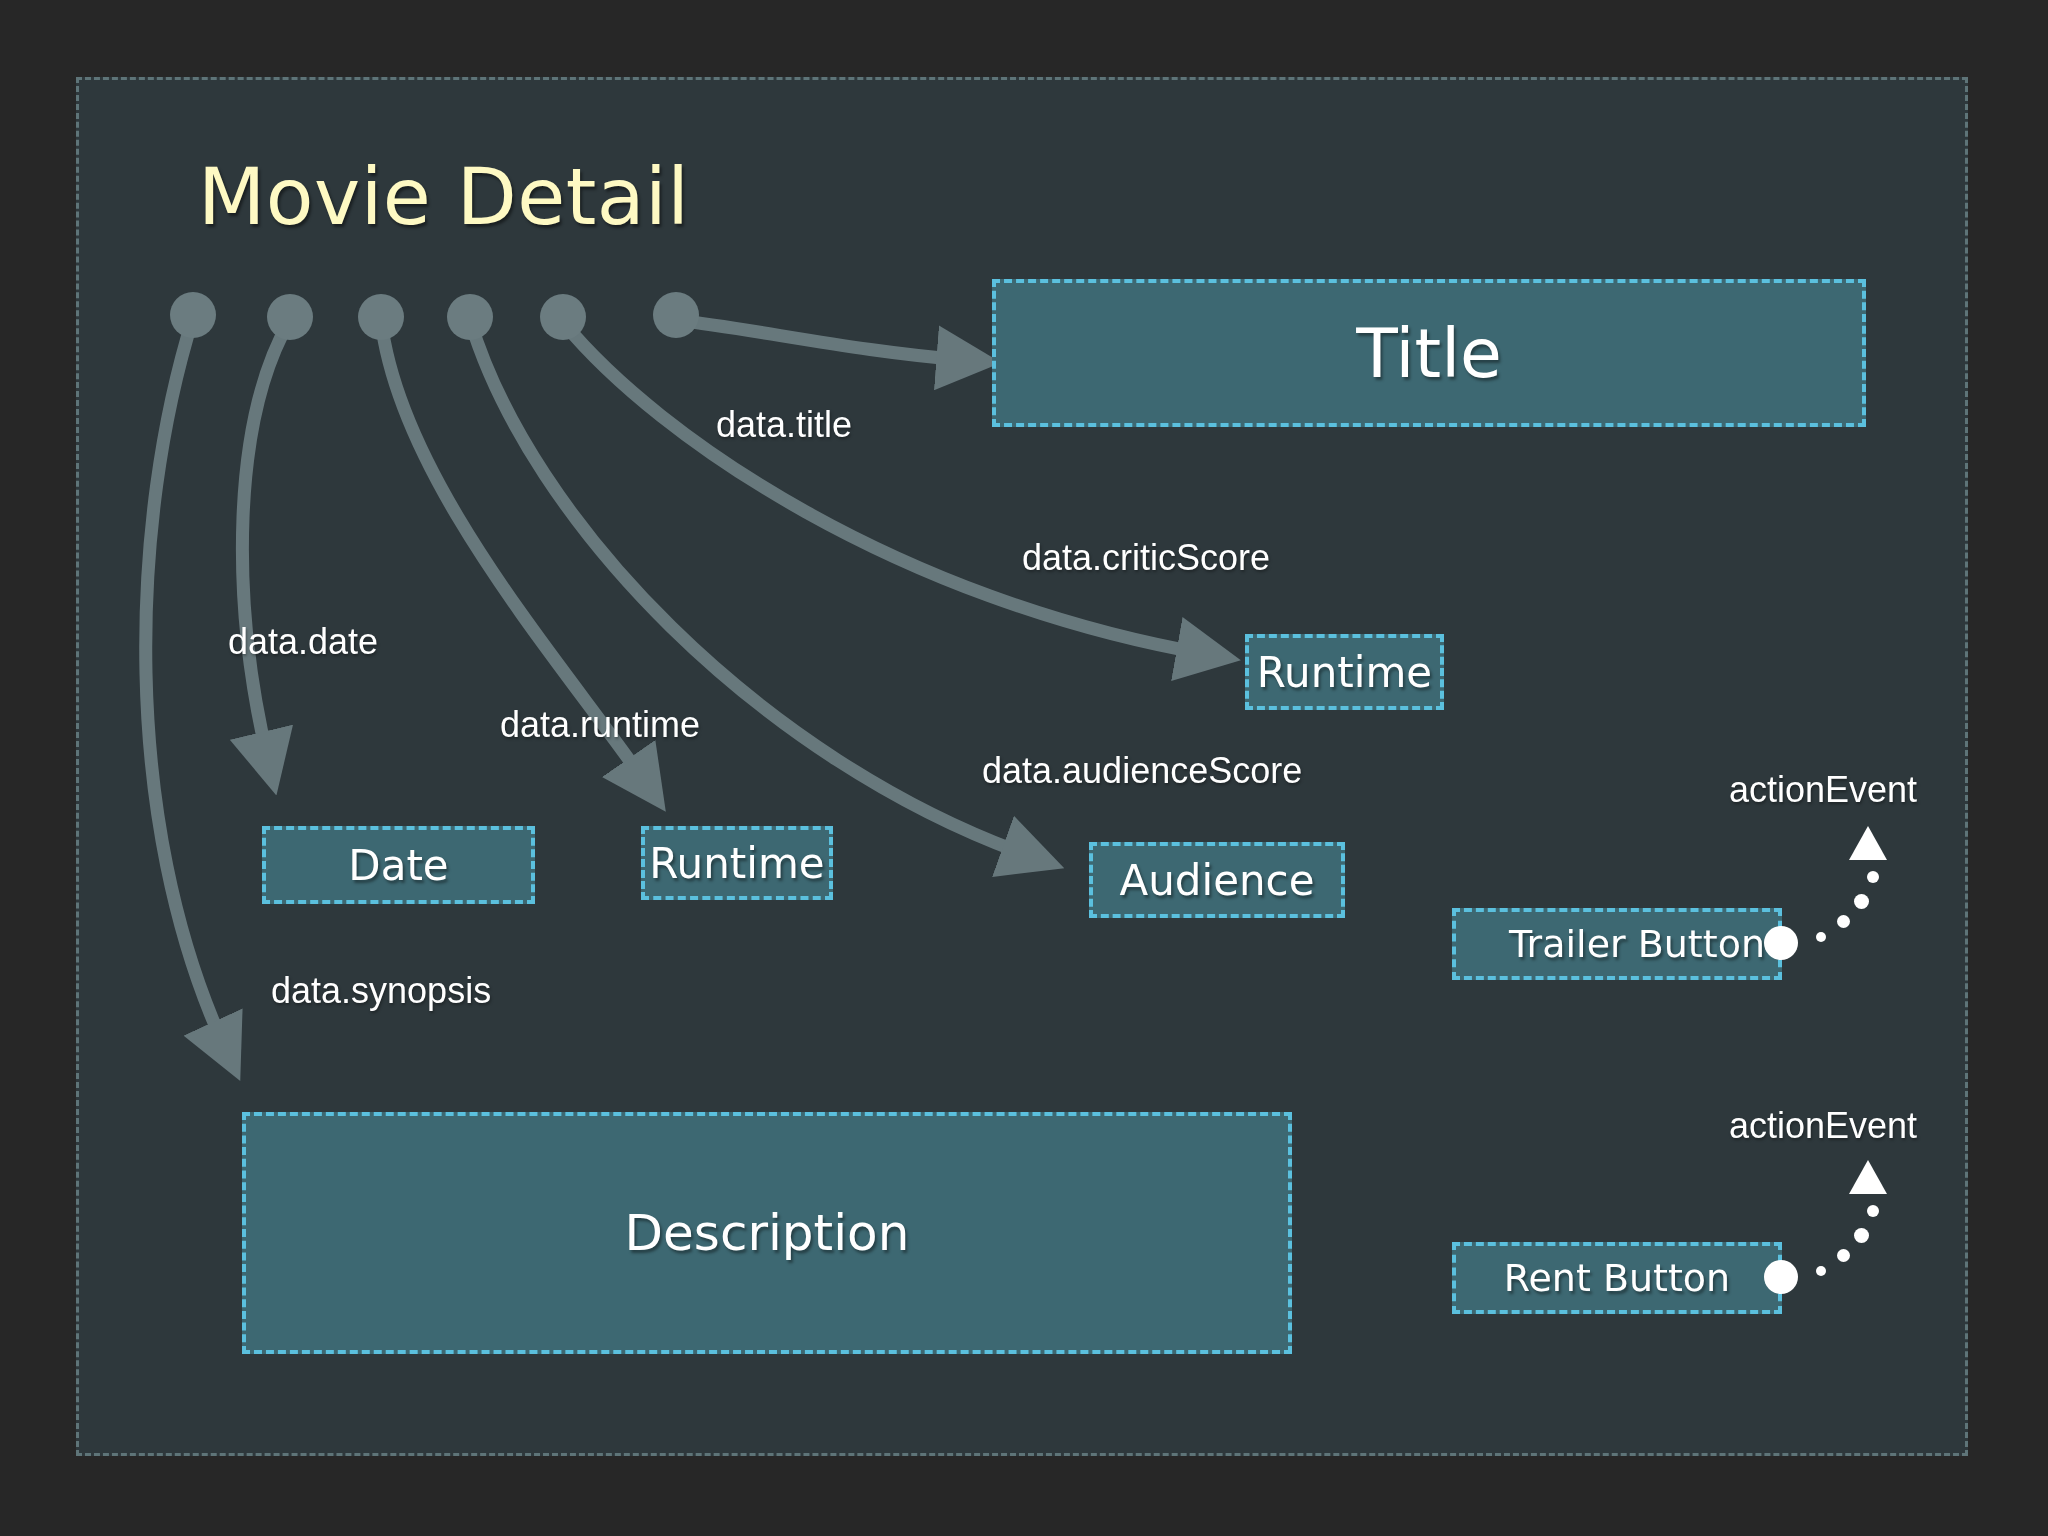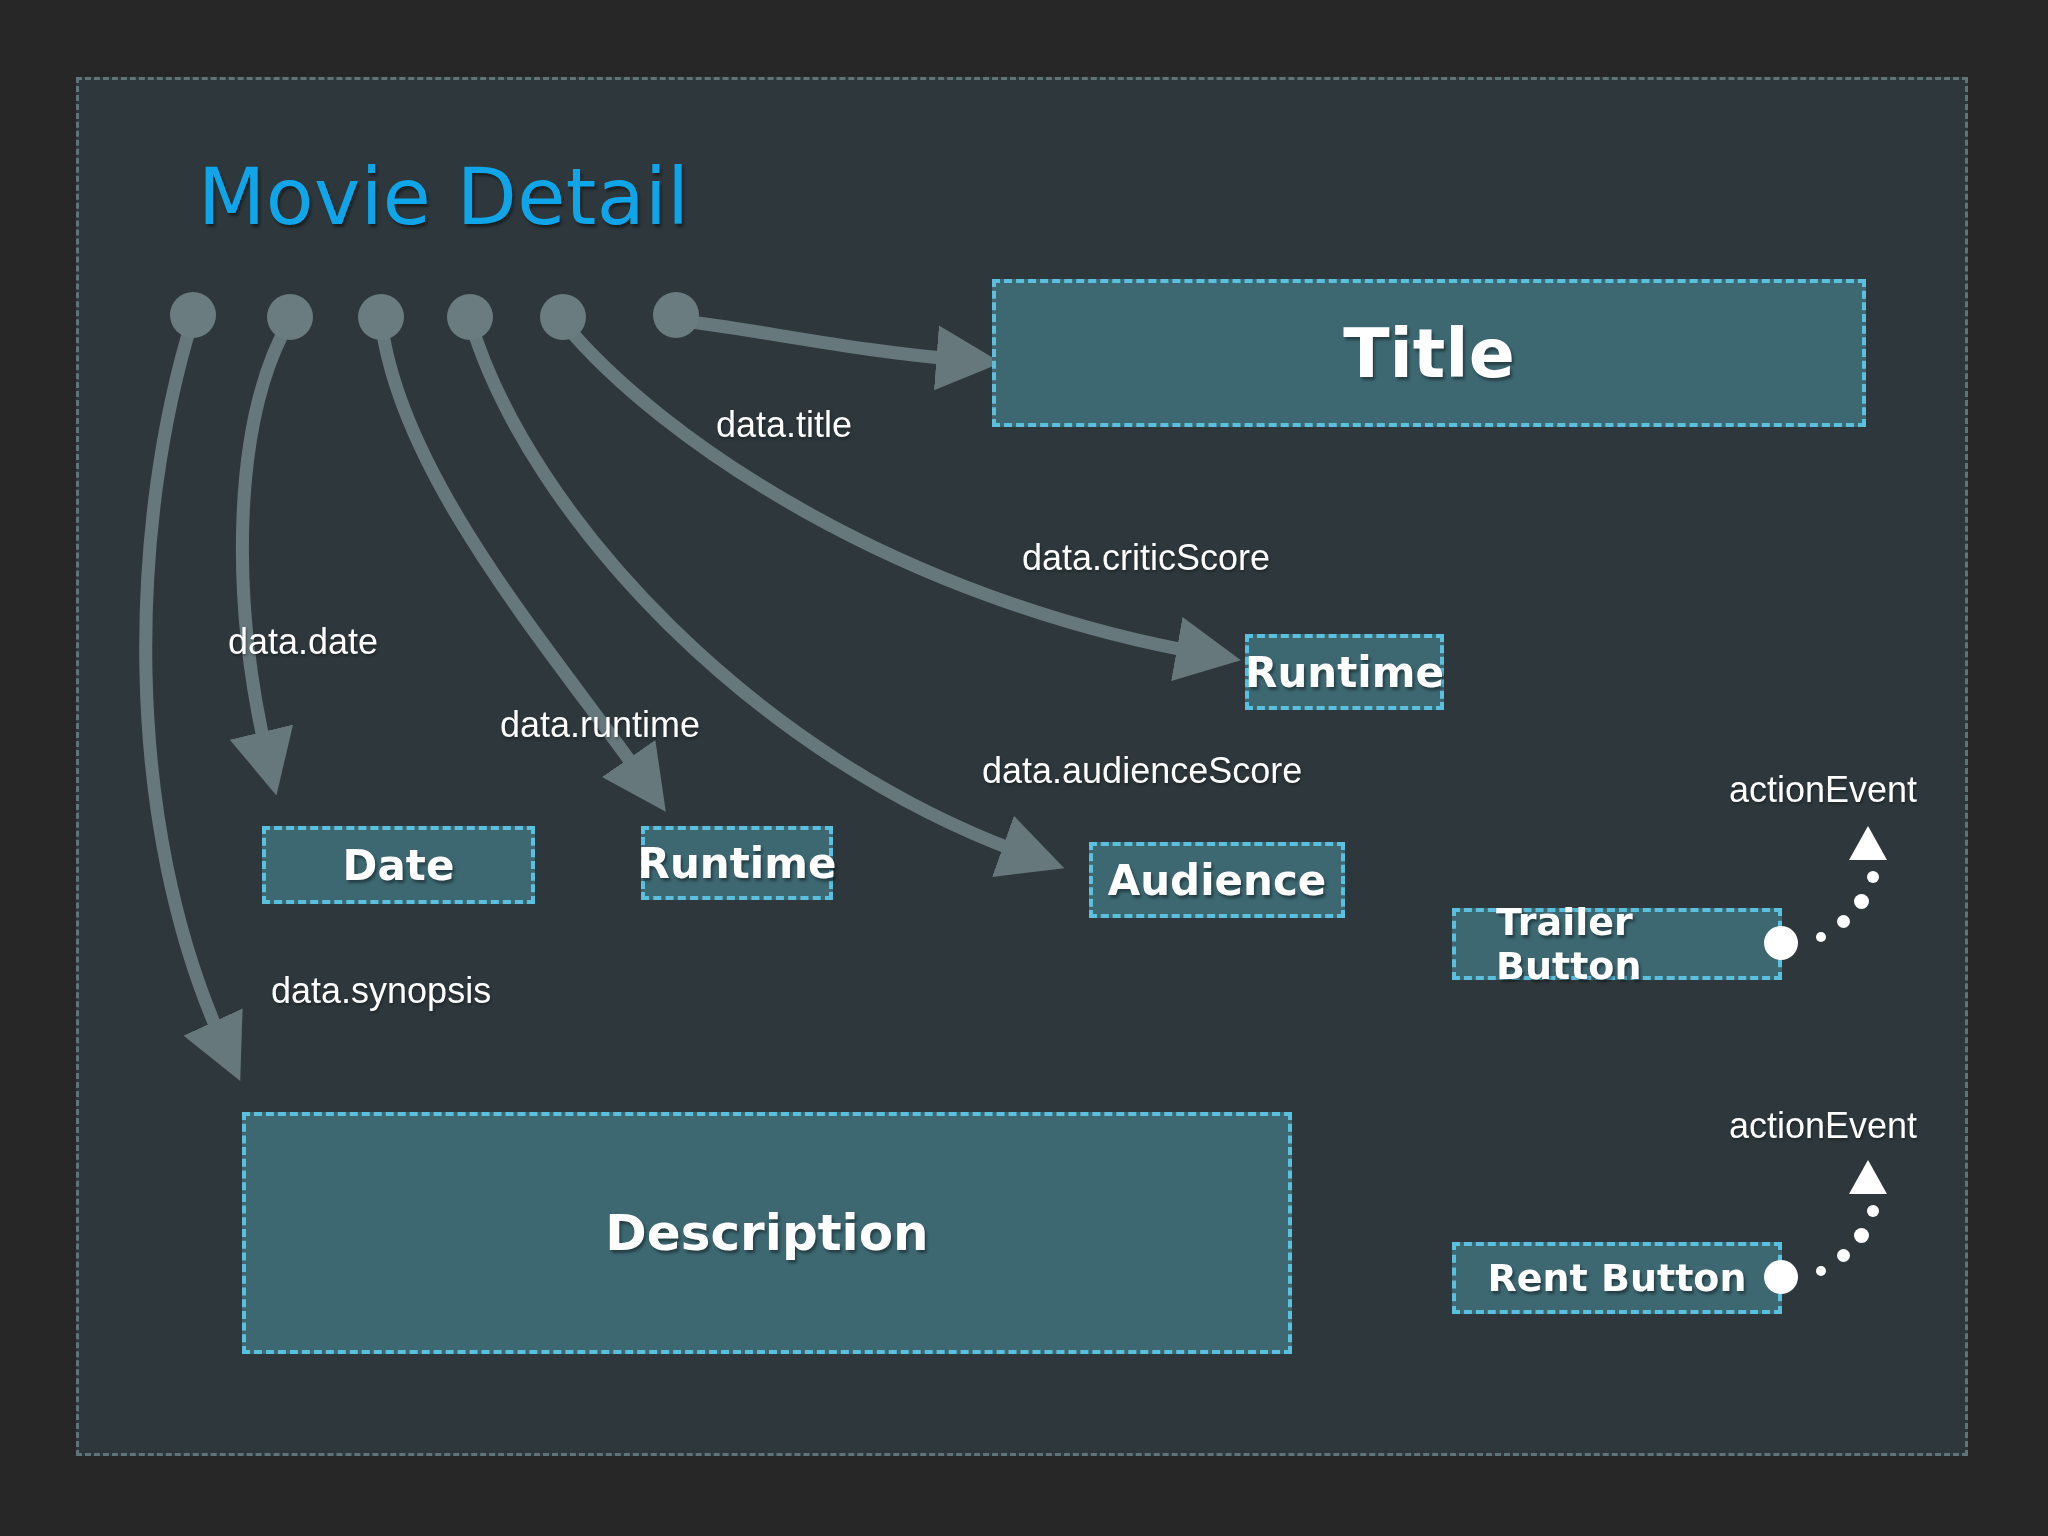--- a/index.html
+++ b/index.html
@@ -21,21 +21,21 @@
     border:3px dashed #5E7478;
     box-sizing:border-box;
   }
 
   
   .screen-title{
     position:absolute;
     left:198px;top:152px;
     font-size:78px;
     font-weight:400;
-    color:#0ea5e9;
+    color:#fef9c3;
     letter-spacing:0.5px;
     text-shadow:2px 3px 3px rgba(0,0,0,0.45);
     white-space:nowrap;
     font-family:"DejaVu Sans","Liberation Sans",sans-serif;
   }
 
   
   #wires{position:absolute;left:0;top:0;width:2048px;height:1536px;pointer-events:none;}
 
   
@@ -43,21 +43,21 @@
     position:absolute;
     box-sizing:border-box;
     background:#3D6872;
     border:4px dashed #5BC0DE;
     display:flex;
     align-items:center;
     justify-content:center;
     color:#ffffff;
     text-shadow:2px 3px 3px rgba(0,0,0,0.40);
     font-family:"DejaVu Sans","Liberation Sans",sans-serif;
-    font-weight:700;
+    font-weight:400;
   }
   .node-title{left:992px;top:279px;width:874px;height:148px;font-size:68px;}
   .node-critics{left:1245px;top:634px;width:199px;height:76px;font-size:42px;}
   .node-date{left:262px;top:826px;width:273px;height:78px;font-size:42px;}
   .node-runtime{left:641px;top:826px;width:192px;height:74px;font-size:42px;}
   .node-audience{left:1089px;top:842px;width:256px;height:76px;font-size:42px;text-align:center;}
   .node-description{left:242px;top:1112px;width:1050px;height:242px;font-size:50px;}
   .node-trailer{left:1452px;top:908px;width:330px;height:72px;font-size:38px;padding-left:40px;}
   .node-rent{left:1452px;top:1242px;width:330px;height:72px;font-size:38px;}
 

